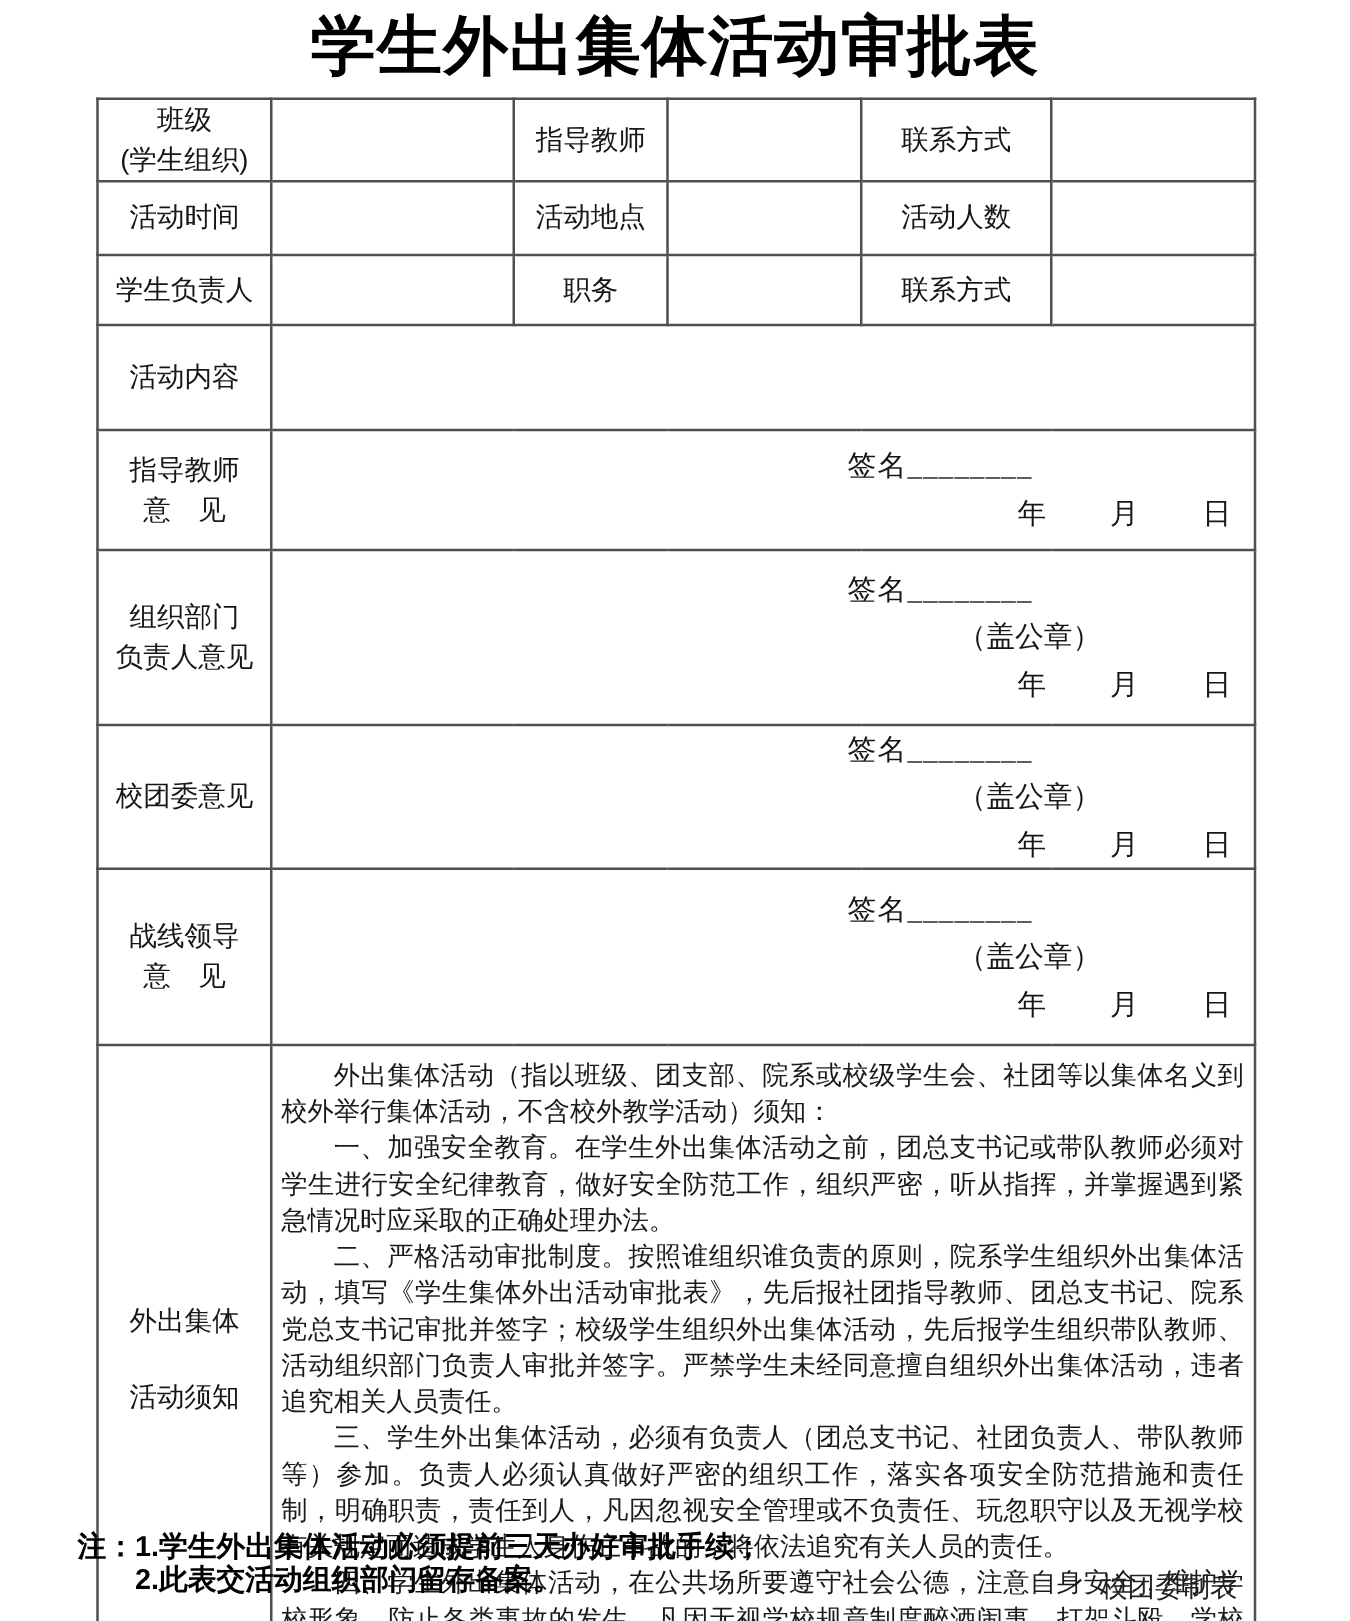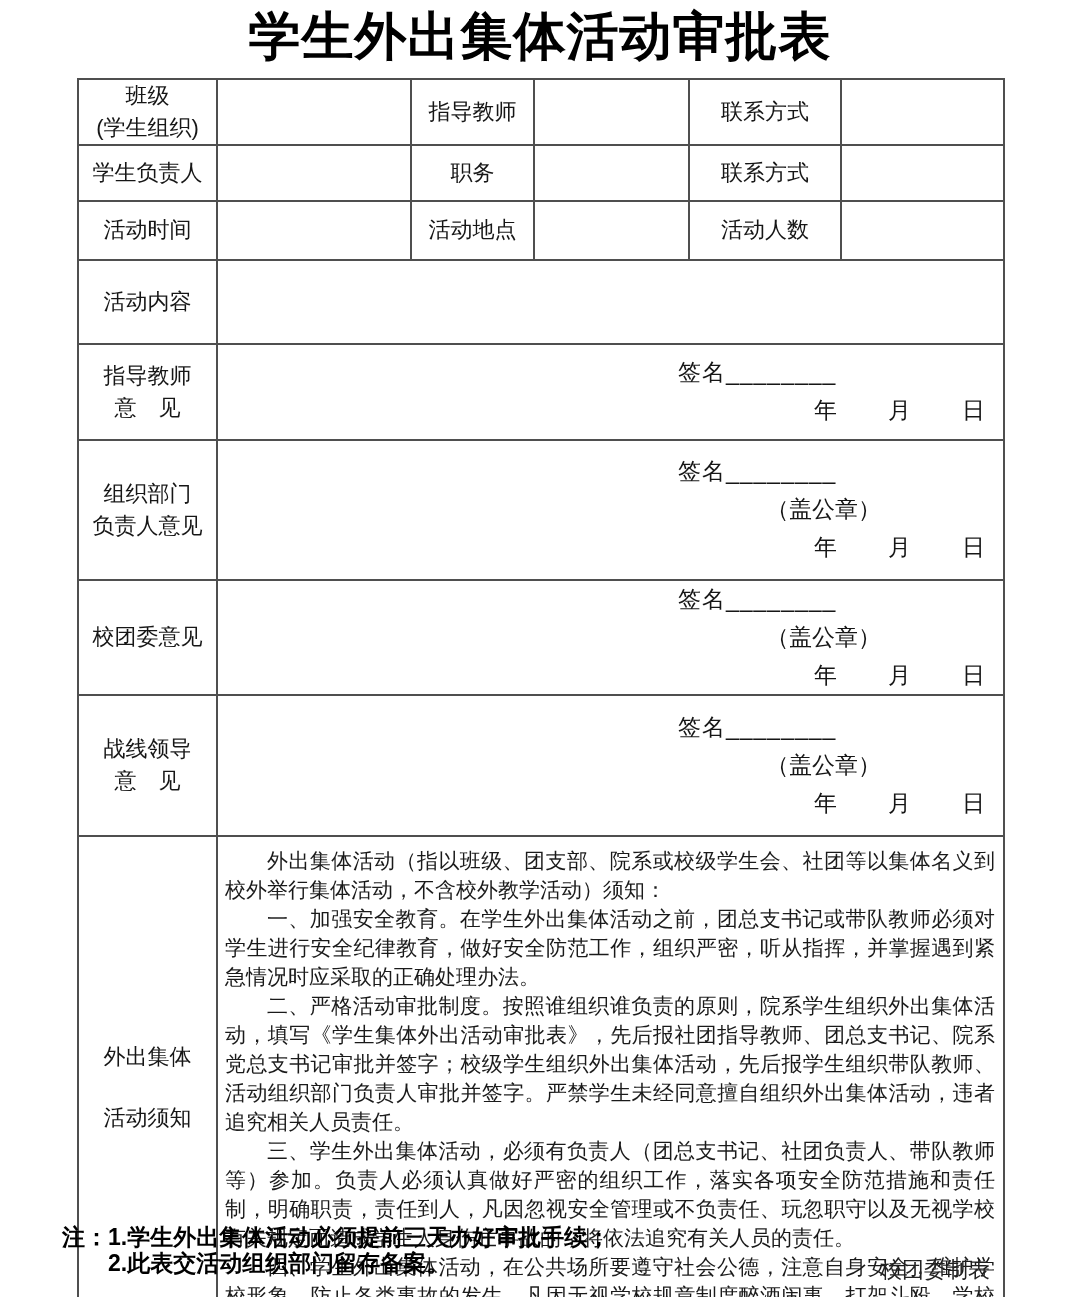--- a/index.html
+++ b/index.html
@@ -44,21 +44,21 @@
   td.blank { background: #fff; }
   
   .sigblock {
     height: 100%;
     display: flex;
     flex-direction: column;
     justify-content: center;
     gap: 7px;
     font-size: 23px;
   }
-  .sig-name  { padding-left: 460px; letter-spacing: 1px; }
+  .sig-name  { padding-left: 460px; letter-spacing: 1px; font-family: Liberation Serif, serif; }
   .sig-seal  { padding-left: 548px; }
   .sig-date  { padding-left: 596px; }
   .sig-date span.m { margin-left: 51px; }
   .sig-date span.d { margin-left: 51px; }
   
   td.notice-cell { vertical-align: top; }
   .notice-text {
     padding: 9px 8px 0 7px;
     font-size: 21px;
     line-height: 29px;
@@ -108,35 +108,35 @@
         <div>班级</div>
         <div>(学生组织)</div>
       </th>
       <td class="blank"></td>
       <th class="lbl">指导教师</th>
       <td class="blank"></td>
       <th class="lbl">联系方式</th>
       <td class="blank"></td>
     </tr>
 
+    <tr style="height:59px">
+      <th class="lbl">活动时间</th>
+      <td class="blank"></td>
+      <th class="lbl">活动地点</th>
+      <td class="blank"></td>
+      <th class="lbl">活动人数</th>
+      <td class="blank"></td>
+    </tr>
+
     <tr style="height:56px">
       <th class="lbl">学生负责人</th>
       <td class="blank"></td>
       <th class="lbl">职务</th>
       <td class="blank"></td>
       <th class="lbl">联系方式</th>
-      <td class="blank"></td>
-    </tr>
-
-    <tr style="height:59px">
-      <th class="lbl">活动时间</th>
-      <td class="blank"></td>
-      <th class="lbl">活动地点</th>
-      <td class="blank"></td>
-      <th class="lbl">活动人数</th>
       <td class="blank"></td>
     </tr>
 
     <tr style="height:84px">
       <th class="lbl">活动内容</th>
       <td class="blank" colspan="5"></td>
     </tr>
 
     <tr style="height:96px">
       <th class="lbl">

